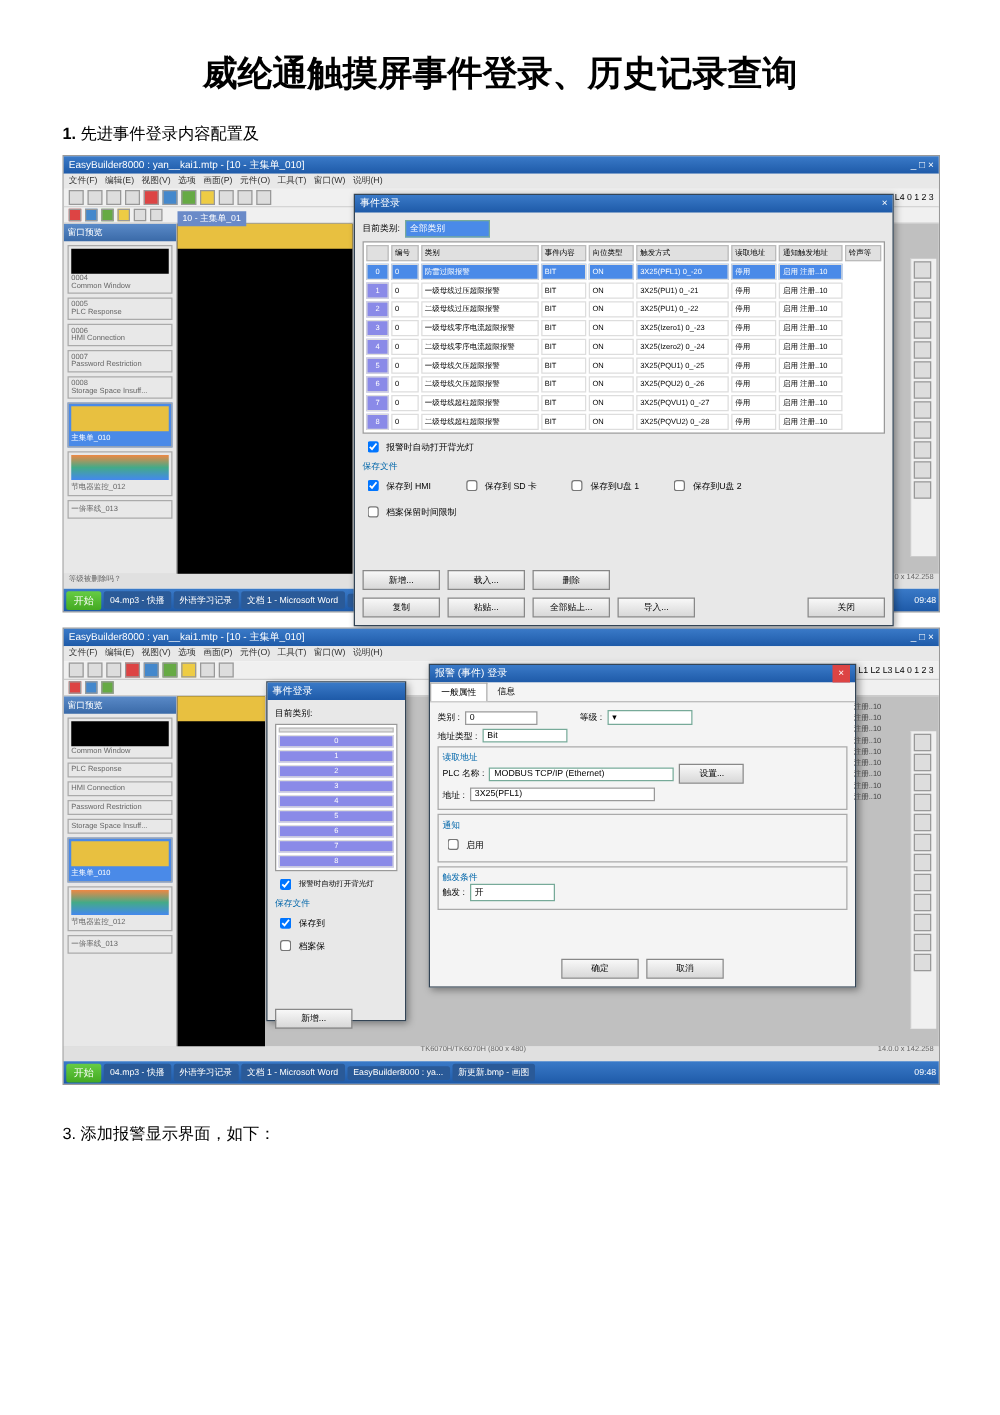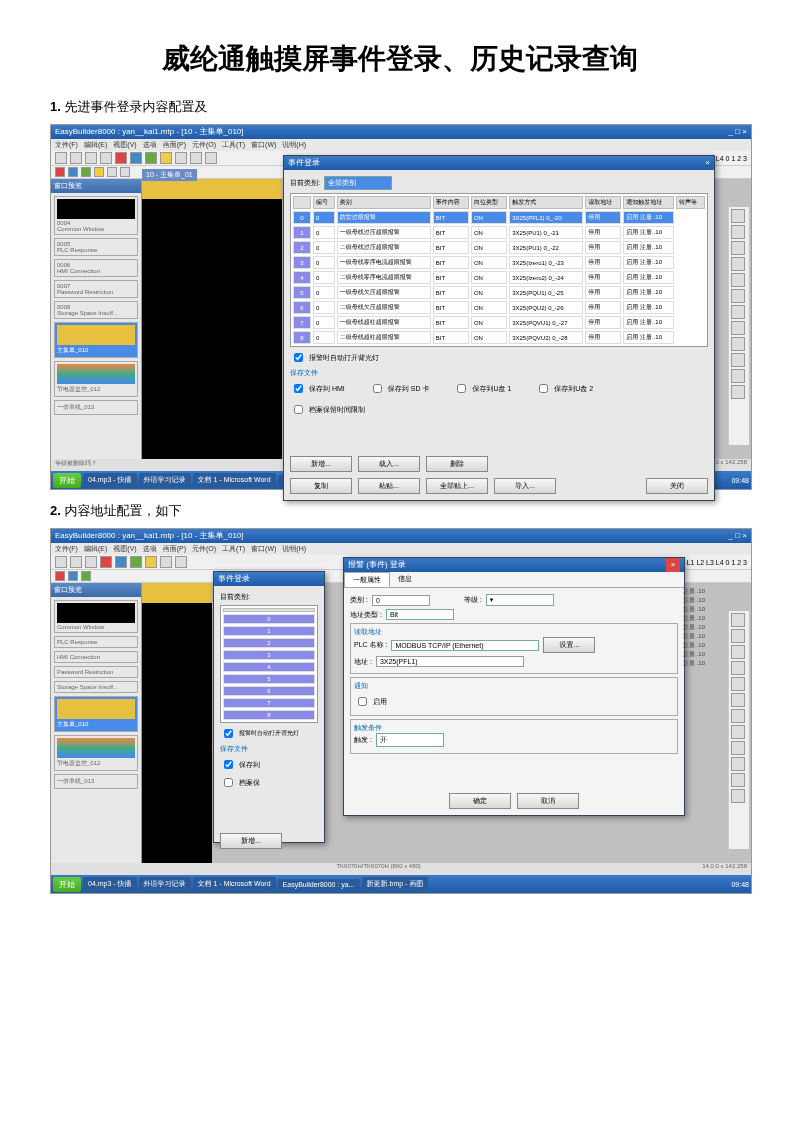--- a/index.html
+++ b/index.html
@@ -320,21 +320,20 @@
   <div class="taskbar">
     <div class="start">开始</div>
     <div class="task">04.mp3 - 快播</div>
     <div class="task">外语学习记录</div>
     <div class="task">文档 1 - Microsoft Word</div>
     <div class="task">EasyBuilder8000 : ya...</div>
     <div class="tray">09:48</div>
   </div>
 </div>
 
-<div class="step"><span class="num">2. </span><span>内容地址配置，如下</span></div>
 
 <div class="shot">
   <div class="titlebar">
     <span>EasyBuilder8000 : yan__kai1.mtp - [10 - 主集单_010]</span>
         <span>_ □ ×</span>
   </div>
   <div class="menubar">
     <span>文件(F)</span>
         <span>编辑(E)</span>
         <span>视图(V)</span>
@@ -546,14 +545,15 @@
     <div class="start">开始</div>
     <div class="task">04.mp3 - 快播</div>
     <div class="task">外语学习记录</div>
     <div class="task">文档 1 - Microsoft Word</div>
     <div class="task">EasyBuilder8000 : ya...</div>
     <div class="task">新更新.bmp - 画图</div>
     <div class="tray">09:48</div>
   </div>
 </div>
 
+<div class="step" style="margin-top:30px"><span>3. </span><span>添加报警显示界面，如下：</span></div>
 
 </div>
 
 </body></html>

